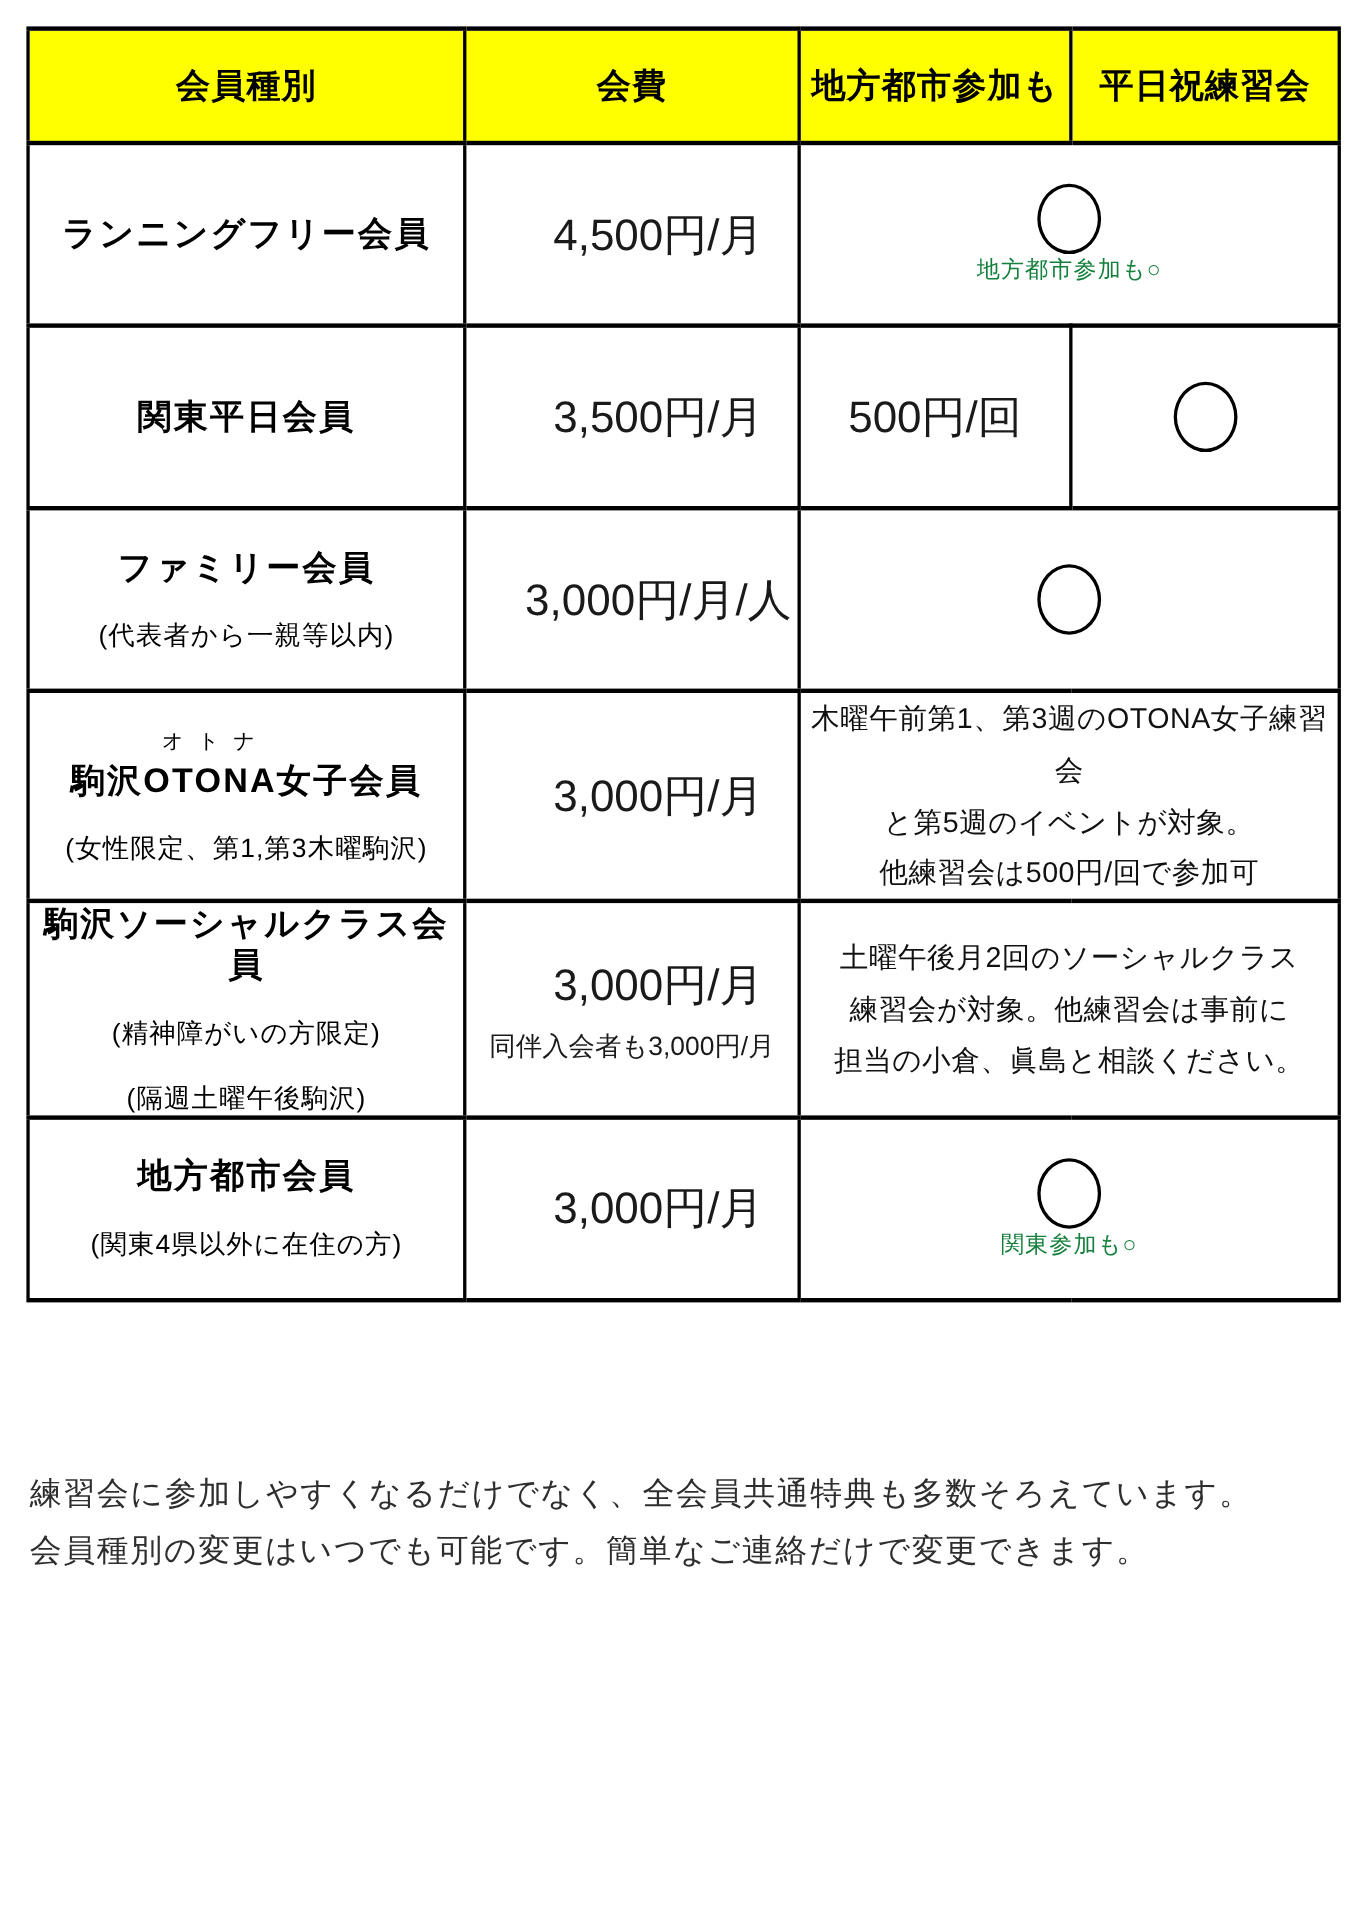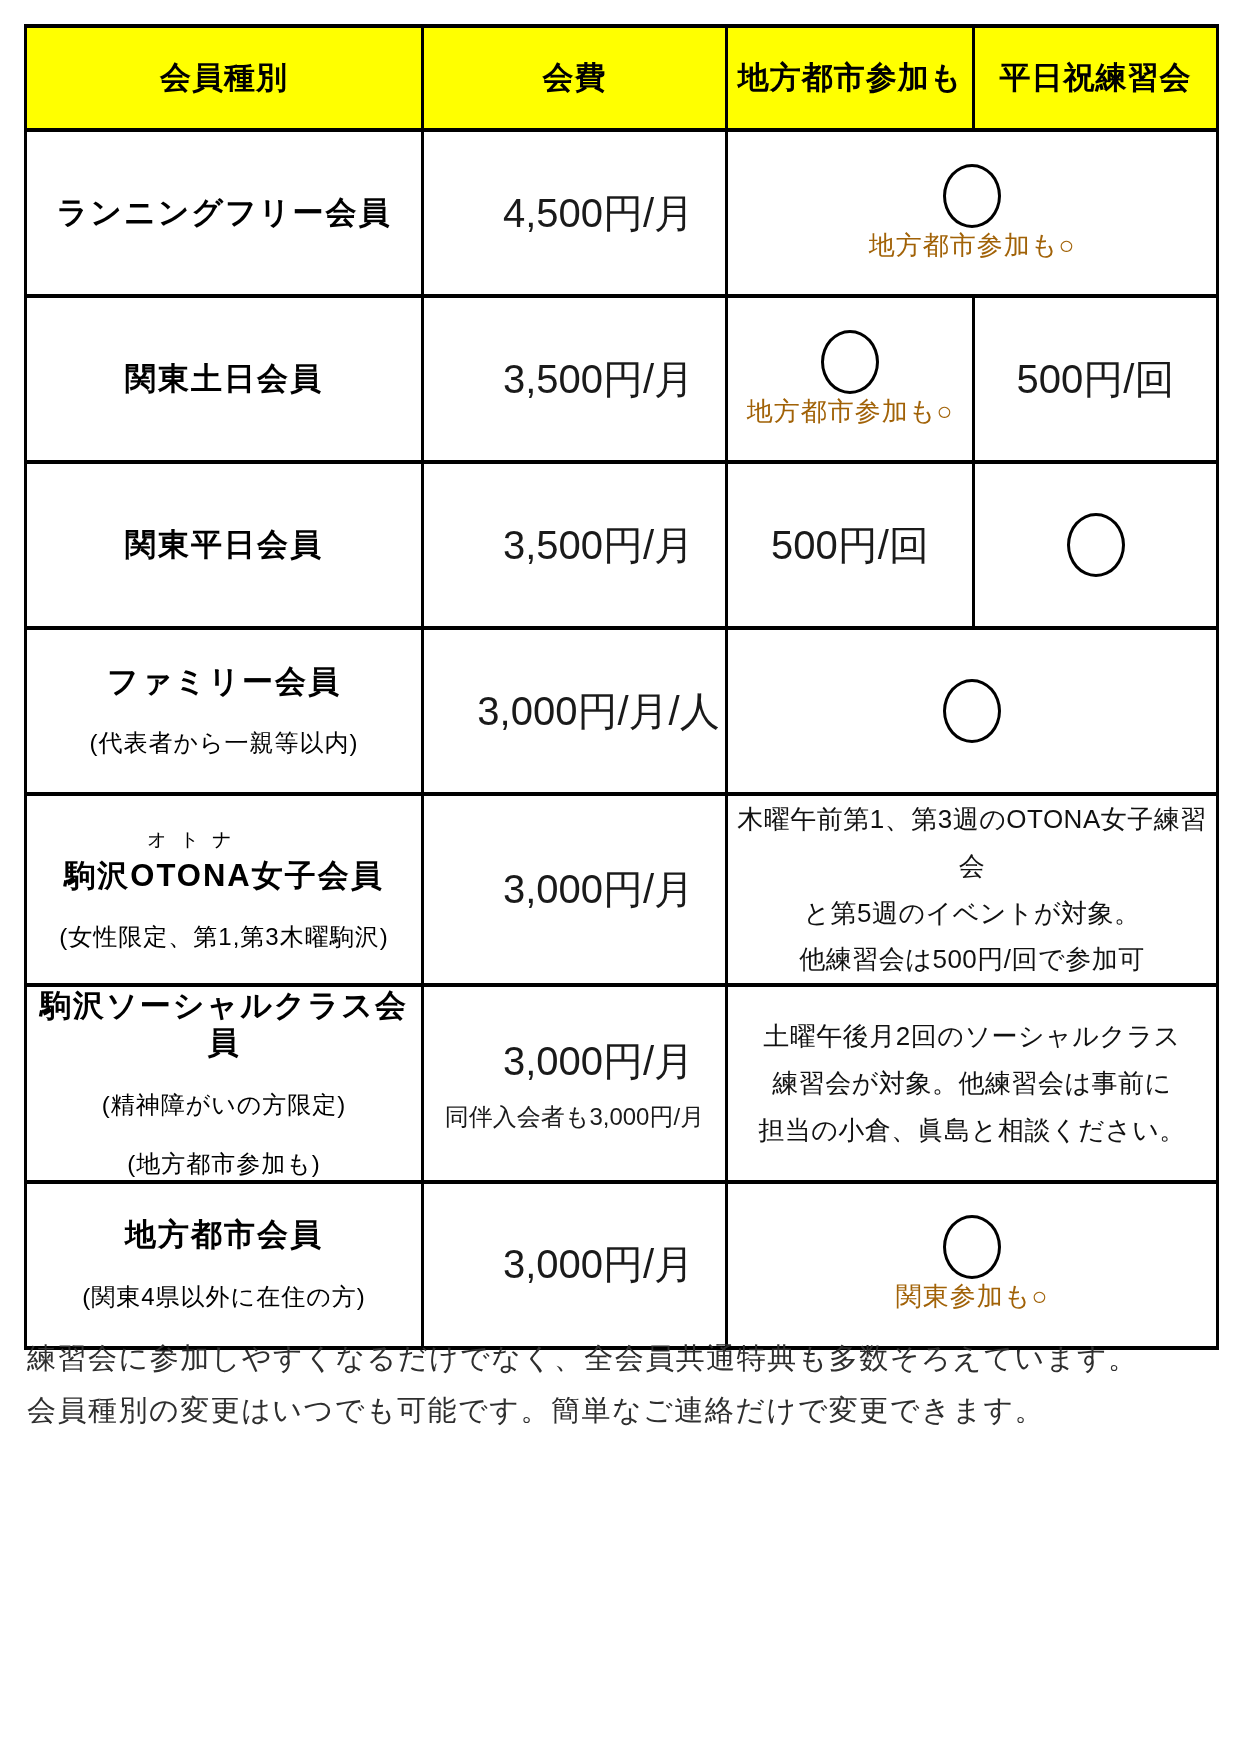--- a/index.html
+++ b/index.html
@@ -37,21 +37,21 @@
   .fee { font-size:40px; font-weight:400; color:#1a1a1a; letter-spacing:0px;padding-left:48px; }
   .fee-note { font-size:24px; font-weight:400; color:#1a1a1a; margin-top:12px; }
   .per-visit { font-size:40px; font-weight:400; color:#1a1a1a; }
 
   .circle-wrap { display:flex; flex-direction:column; align-items:center; justify-content:center; }
   .big-circle {
     display:block; width:52px; height:58px;
     border:3px solid #000; border-radius:50%;
     background:transparent;
   }
-  .circle-note { font-size:26px; font-weight:400; color:#a16207; margin-top:0; letter-spacing:1px; }
+  .circle-note { font-size:21px; font-weight:400; color:#15803d; margin-top:0; letter-spacing:1px; }
 
   .practice-text { font-size:26px; font-weight:400; color:#111; line-height:1.8; letter-spacing:0.5px; }
 
   .footer {
     position:absolute; left:27px; top:1332px; width:1190px;
     font-size:29px; font-weight:400; color:#2e2e2e;
     letter-spacing:1.5px;
   }
   .footer .line { height:52px; line-height:52px; white-space:nowrap; }
 </style>
@@ -85,37 +85,20 @@
           <div class="fee">4,500円/月</div>
         </td>
         <td colspan="2">
           <div class="circle-wrap">
             <span class="big-circle"></span>
             <div class="circle-note">地方都市参加も○</div>
           </div>
         </td>
       </tr>
 
-      <tr>
-        <td>
-          <div class="name">関東土日会員</div>
-        </td>
-        <td>
-          <div class="fee">3,500円/月</div>
-        </td>
-        <td>
-          <div class="circle-wrap">
-            <span class="big-circle"></span>
-            <div class="circle-note">地方都市参加も○</div>
-          </div>
-        </td>
-        <td>
-          <div class="per-visit">500円/回</div>
-        </td>
-      </tr>
 
       <tr>
         <td>
           <div class="name">関東平日会員</div>
         </td>
         <td>
           <div class="fee">3,500円/月</div>
         </td>
         <td>
           <div class="per-visit">500円/回</div>
@@ -157,21 +140,21 @@
             <div>と第5週のイベントが対象。</div>
             <div>他練習会は500円/回で参加可</div>
           </div>
         </td>
       </tr>
 
       <tr>
         <td>
           <div class="name">駒沢ソーシャルクラス会員</div>
           <div class="sub">(精神障がいの方限定)</div>
-          <div class="sub">(地方都市参加も)</div>
+          <div class="sub">(隔週土曜午後駒沢)</div>
         </td>
         <td>
           <div class="fee">3,000円/月</div>
           <div class="fee-note">同伴入会者も3,000円/月</div>
         </td>
         <td colspan="2">
           <div class="practice-text">
             <div>土曜午後月2回のソーシャルクラス</div>
             <div>練習会が対象。他練習会は事前に</div>
             <div>担当の小倉、眞島と相談ください。</div>

